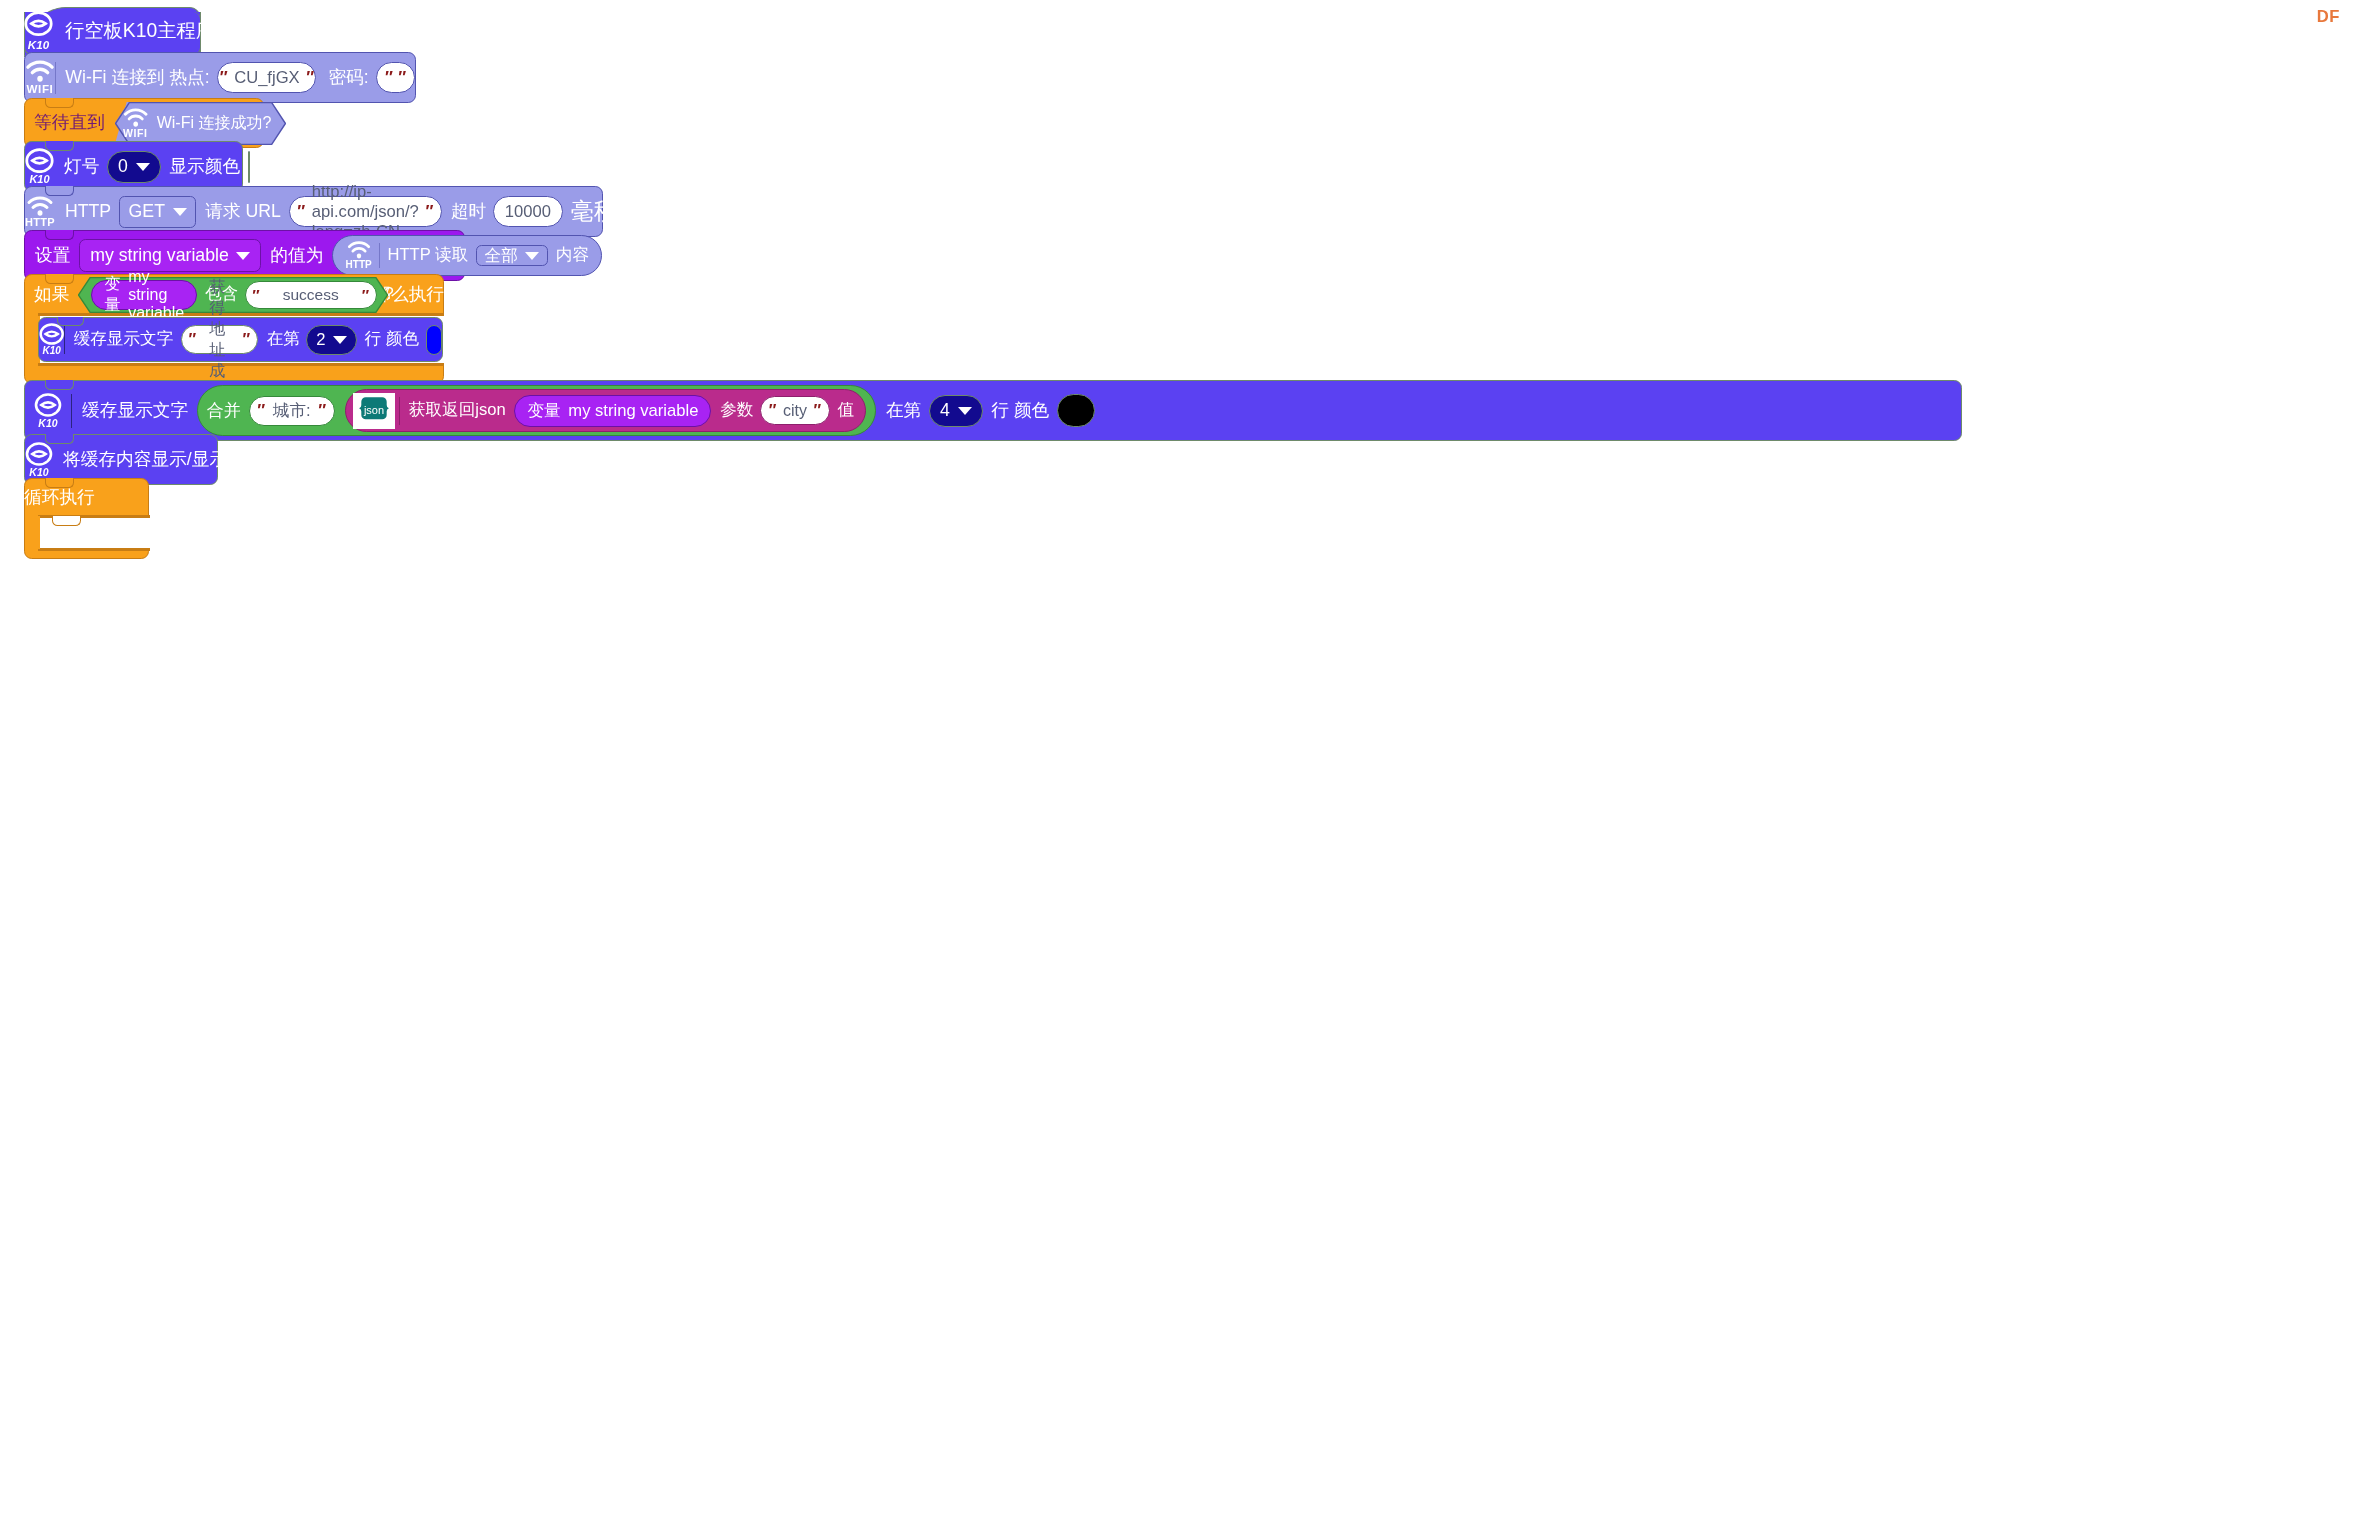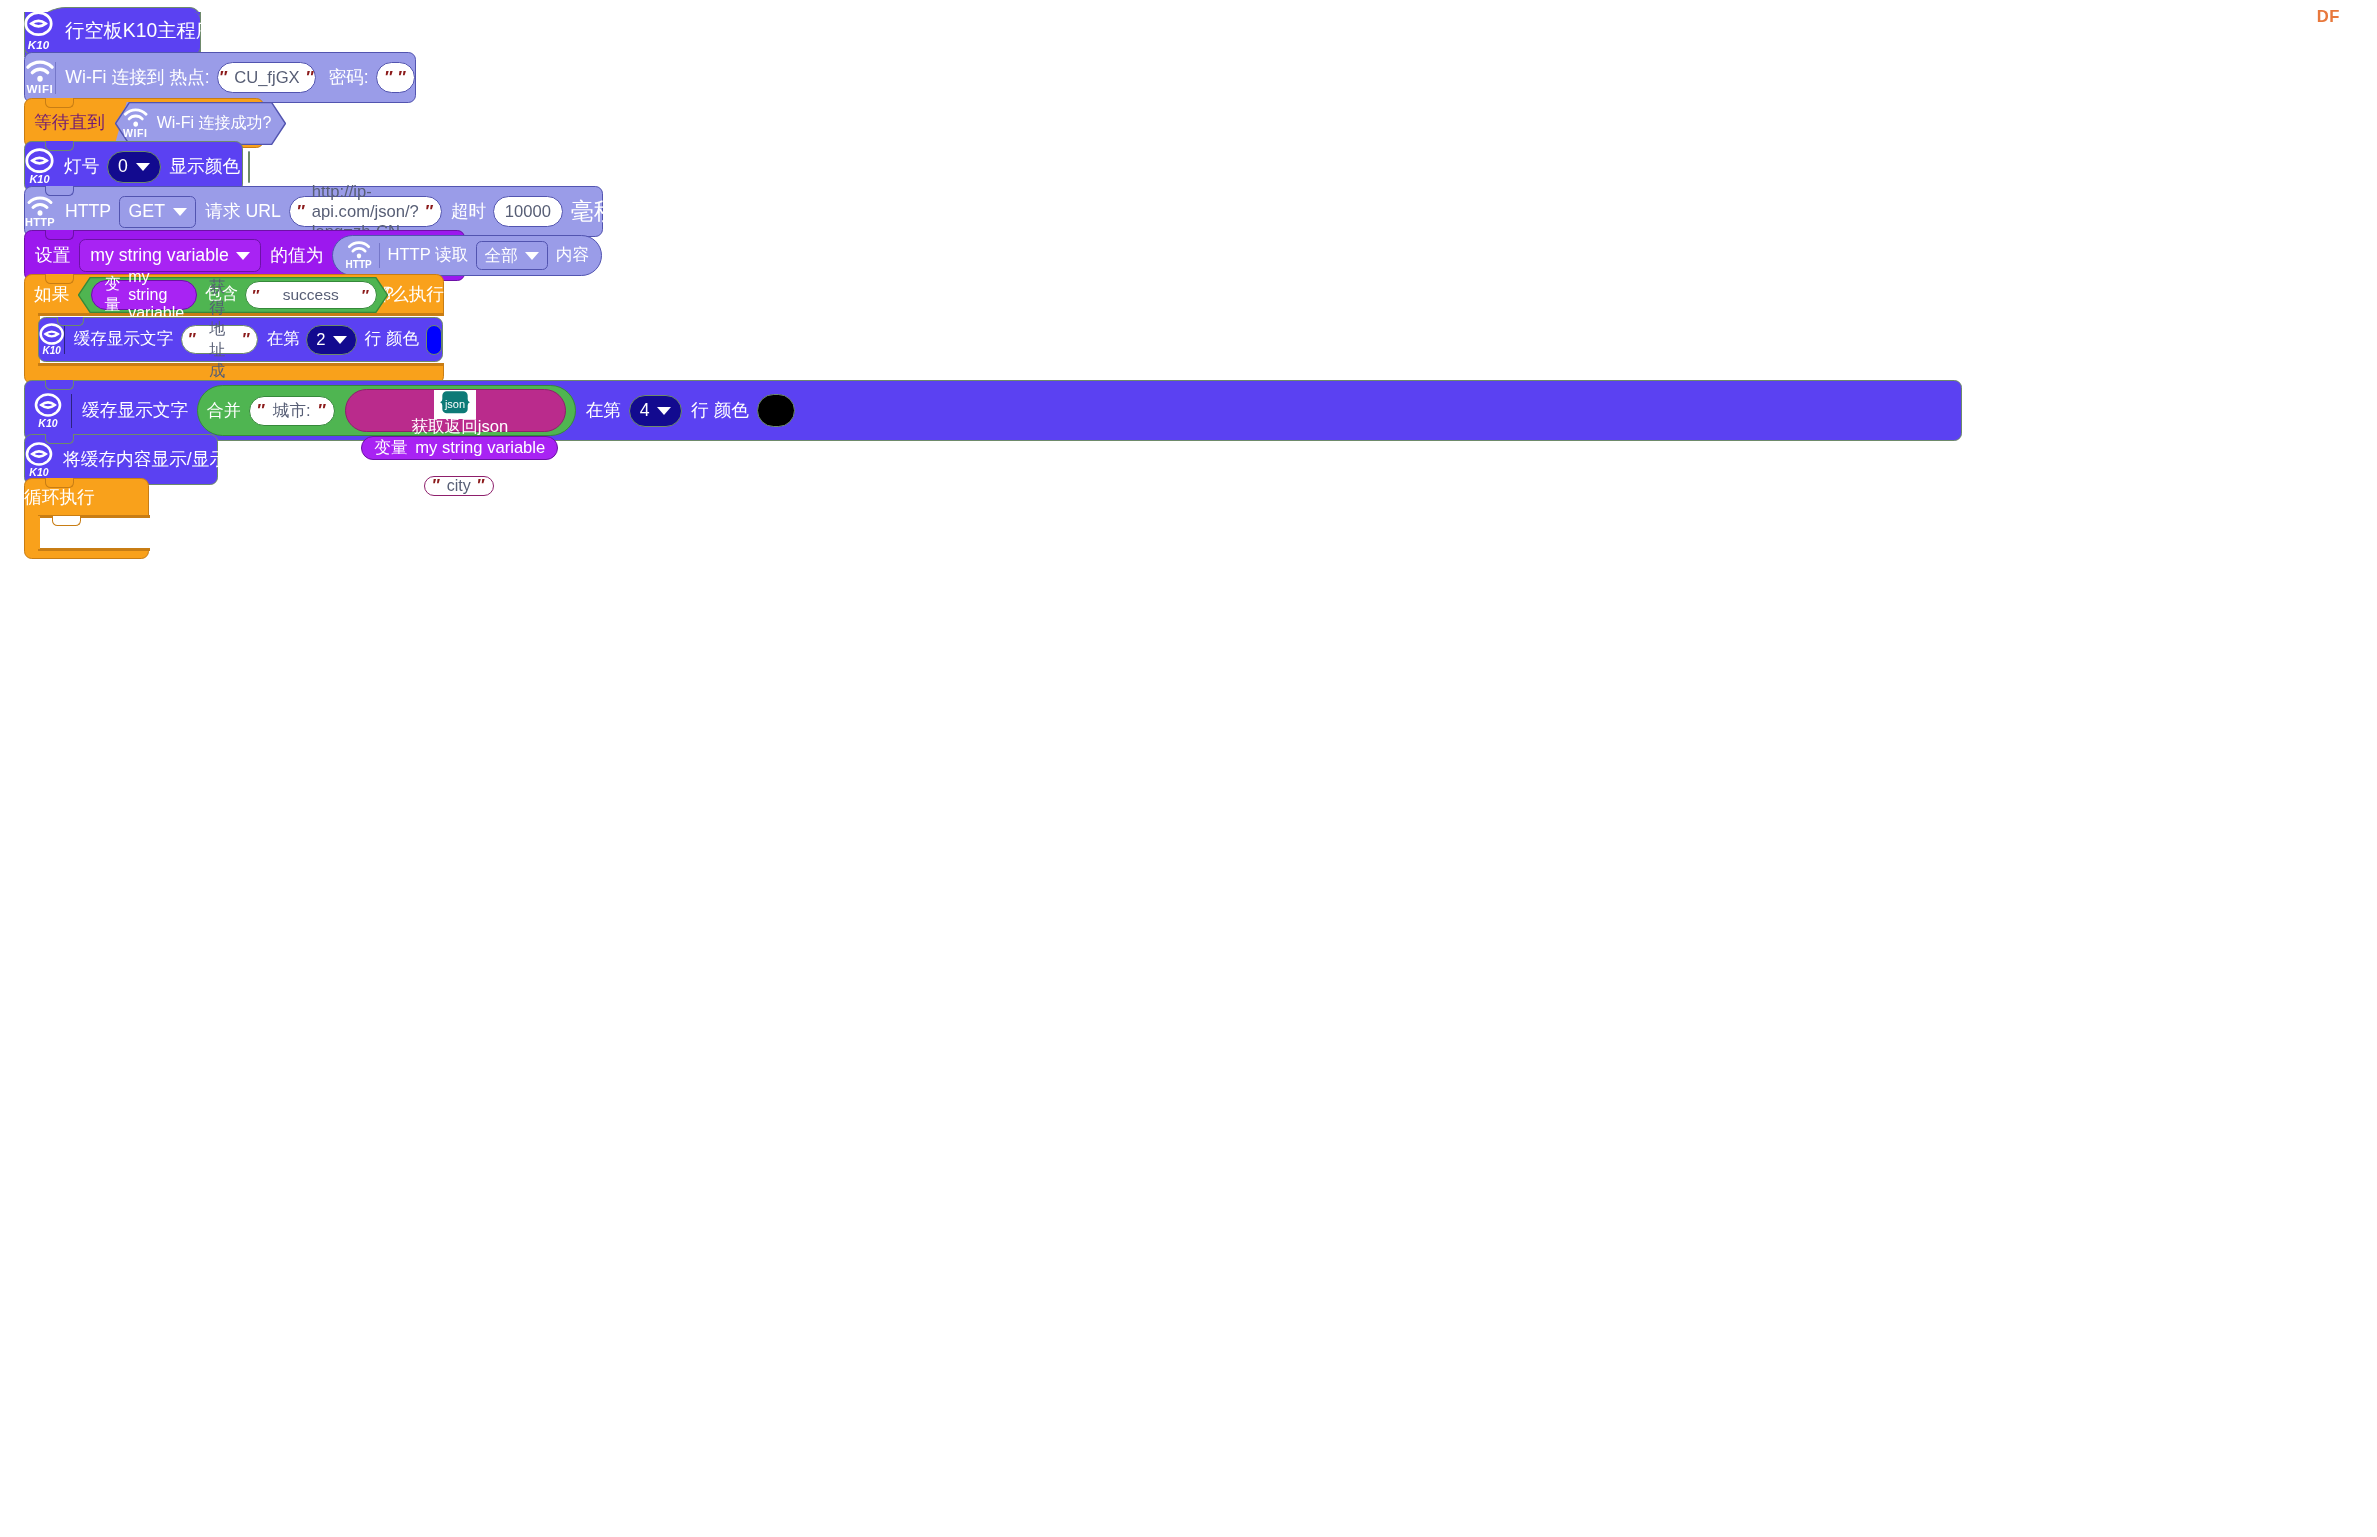--- a/index.html
+++ b/index.html
@@ -218,21 +218,21 @@
       <div style="width:40px;display:flex;flex-direction:column;align-items:center;justify-content:center;">
         <svg width="24" height="17.7" viewBox="0 0 54 40">
           <path d="M5 13 a31 31 0 0 1 44 0" fill="none" stroke="#fff" stroke-width="6" stroke-linecap="round"></path>
           <path d="M13 23 a19 19 0 0 1 28 0" fill="none" stroke="#fff" stroke-width="6" stroke-linecap="round"></path>
           <ellipse cx="27" cy="34" rx="5" ry="5.5" fill="#fff"></ellipse>
         </svg>
         <div style="font-weight:bold;font-size:10px;">HTTP</div>
       </div>
       <div style="width:1.1px;height:25.4px;background:#7577c9;"></div>
       <div class="lbl" style="font-size:16.6px;margin-left:7.7px;">HTTP 读取</div>
-      <div class="dd" style="margin-left:7.7px;height:29px;padding:0 7.7px;background:var(--wifi);
+      <div class="dd" style="margin-left:7.7px;height:21px;padding:0 7.7px;background:var(--wifi);
                   border:1.7px solid #5254b0;border-radius:5.5px;font-size:16.6px;">
         <span>全部</span>
         <span class="caret sm"></span>
       </div>
       <div class="lbl" style="font-size:16.6px;margin:0 6.6px 0 7.7px;">内容</div>
     </div>
   </div>
   <div style="position:absolute;left:33px;top:230px;width:29px;height:10px;background:var(--var);
               border-left:1.7px solid var(--edge-v);border-right:1.7px solid var(--edge-v);
               border-bottom:1.7px solid var(--edge-v);border-radius:0 0 5.5px 5.5px;box-sizing:border-box;"></div>
@@ -320,21 +320,21 @@
     <div style="margin-left:8.8px;height:51px;background:var(--op);border:1.7px solid var(--edge-g);
                 border-radius:552px;box-sizing:border-box;display:flex;align-items:center;padding:0 8.8px;">
       <div class="lbl" style="font-size:17px;">合并</div>
       <div class="oval" style="margin-left:7.7px;height:30px;padding:0 7.7px;border:1.7px solid var(--edge-g);font-size:16.6px;">
         <span class="q">″</span>
         <span style="margin:0 7.7px;">城市:</span>
         <span class="q">″</span>
       </div>
 
       <div style="margin-left:10px;height:43px;background:var(--json);border:1.7px solid var(--edge-j);
-                  border-radius:552px;box-sizing:border-box;display:flex;align-items:center;padding:0 6.6px;flex-direction:column;">
+                  border-radius:552px;box-sizing:border-box;display:flex;align-items:center;padding:0 6.6px;">
         <div style="width:42px;height:36px;background:#fff;display:flex;align-items:center;justify-content:center;">
           <svg width="32" height="29" viewBox="0 0 58 52">
             <path d="M14 2 h30 a8 8 0 0 1 8 8 v6 a6 6 0 0 0 4 6 a6 6 0 0 0 -4 6 v6 a8 8 0 0 1 -8 8 h-30
                      a8 8 0 0 1 -8 -8 v-6 a6 6 0 0 0 -4 -6 a6 6 0 0 0 4 -6 v-6 a8 8 0 0 1 8 -8 z" fill="#0d7a77"></path>
             <text x="29" y="32" text-anchor="middle" fill="#ffffff" font-family="Liberation Sans, sans-serif" font-size="20">json</text>
           </svg>
         </div>
         <div style="width:1.1px;height:28px;background:#8e1f6c;margin-left:4.4px;"></div>
         <div class="lbl" style="font-size:16.6px;margin-left:8.8px;">获取返回json</div>
 

